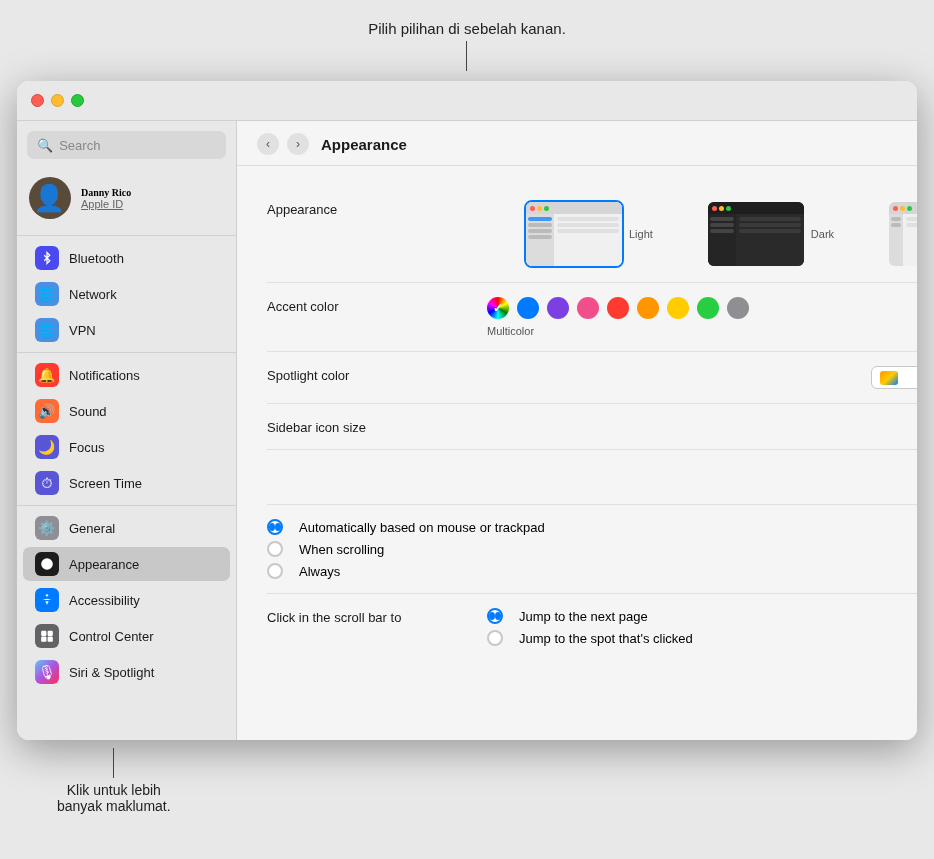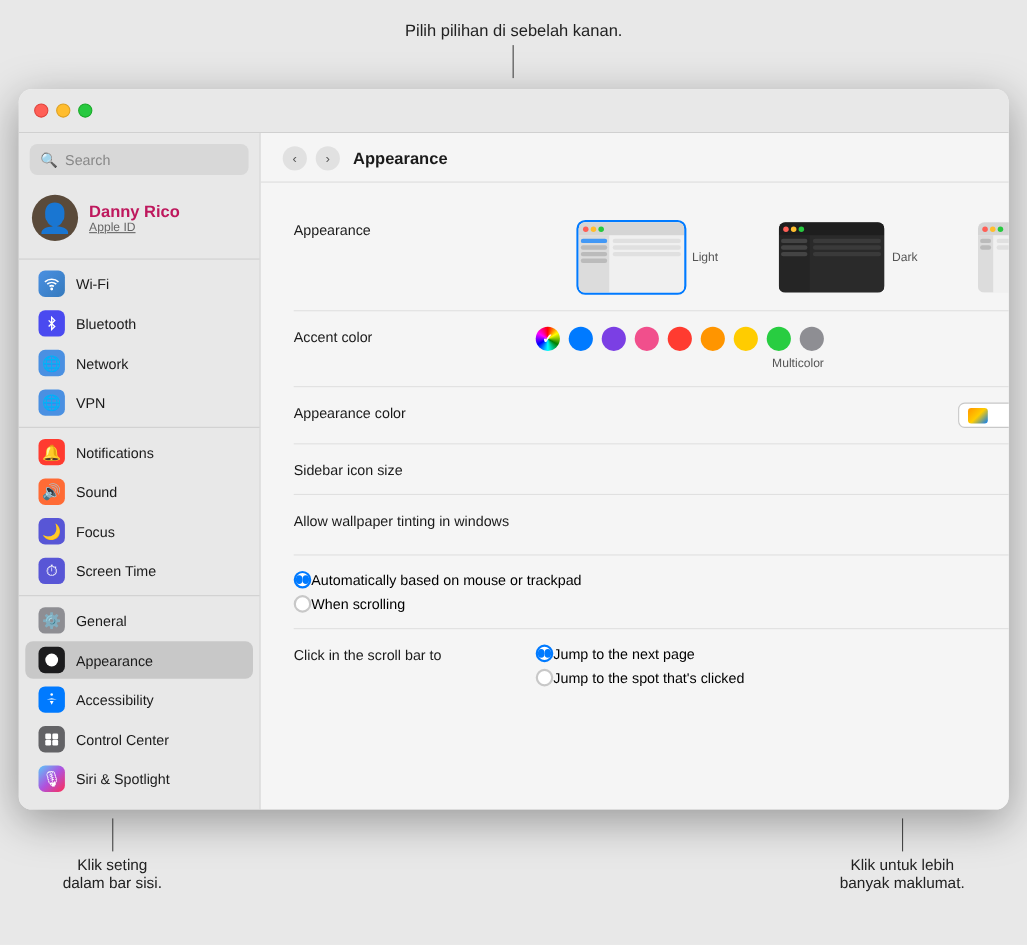--- a/index.html
+++ b/index.html
@@ -111,21 +111,21 @@
       display: flex;
       align-items: center;
       justify-content: center;
       overflow: hidden;
       flex-shrink: 0;
     }
     .avatar-face {
       font-size: 26px;
     }
     .user-info { display: flex; flex-direction: column; }
-    .user-name { font-size: 15px; font-weight: 600; color: #be185d; }
+    .user-name { font-size: 10px; font-weight: 600; color: #000000; font-family: Liberation Serif, serif; }
     .user-sub { font-size: 11px; color: #666; text-decoration: underline; }
 
     .sidebar-separator {
       height: 1px;
       background: #d0d0d0;
       margin: 4px 0;
     }
 
     .sidebar-item {
       display: flex;
@@ -375,21 +375,21 @@
     .preview-main-auto-d {
       flex: 1;
       background: #2a2a2a;
       padding: 3px;
     }
 
     
     .accent-colors {
       display: flex;
       flex-direction: column;
-      align-items: flex-end;
+      align-items: flex-start;
       gap: 4px;
     }
     .accent-row {
       display: flex;
       gap: 8px;
       align-items: center;
     }
     .accent-dot {
       width: 22px;
       height: 22px;
@@ -478,21 +478,21 @@
 
     
     .radio-group {
       display: flex;
       flex-direction: column;
       gap: 6px;
     }
     .radio-item {
       display: flex;
       align-items: center;
-      gap: 0;
+      gap: 16px;
       font-size: 13px;
       cursor: pointer;
     }
     .radio-circle {
       width: 16px;
       height: 16px;
       border-radius: 50%;
       border: 2px solid #c8c8c8;
       display: flex;
       align-items: center;
@@ -593,29 +593,20 @@
           <span class="avatar-face">👤</span>
         </div>
         <div class="user-info">
           <span class="user-name">Danny Rico</span>
           <span class="user-sub">Apple ID</span>
         </div>
       </div>
 
       <div class="sidebar-separator"></div>
 
-      <div class="sidebar-item">
-        <div class="sidebar-icon icon-wifi">
-          <svg width="14" height="14" viewBox="0 0 24 24" fill="none" stroke="white" stroke-width="2.5">
-              <path d="M5 12.55a11 11 0 0 1 14.08 0M1.42 9a16 16 0 0 1 21.16 0M8.53 16.11a6 6 0 0 1 6.95 0"></path>
-              <circle cx="12" cy="20" r="1" fill="white"></circle>
-            </svg>
-        </div>
-        <span>Wi-Fi</span>
-      </div>
 
       <div class="sidebar-item">
         <div class="sidebar-icon icon-bluetooth">
           <svg width="12" height="14" viewBox="0 0 24 24" fill="none" stroke="white" stroke-width="2.5">
               <polyline points="6.5 6.5 17.5 17.5 12 23 12 1 17.5 6.5 6.5 17.5"></polyline>
             </svg>
         </div>
         <span>Bluetooth</span>
       </div>
 
@@ -808,53 +799,56 @@
                 <div class="accent-dot accent-yellow"></div>
                 <div class="accent-dot accent-green"></div>
                 <div class="accent-dot accent-gray"></div>
               </div>
               <span class="accent-label">Multicolor</span>
             </div>
           </div>
         </div>
 
         <div class="setting-row">
-          <span class="setting-label">Appearance color</span>
+          <span class="setting-label">Spotlight color</span>
           <div class="setting-control right">
             <div class="dropdown-select">
               <span class="highlight-preview"></span>
               <span>Accent Color</span>
             </div>
           </div>
         </div>
 
         <div class="setting-row">
           <span class="setting-label">Sidebar icon size</span>
         </div>
 
         <div class="setting-row">
-          <span class="setting-label">Allow wallpaper tinting in windows</span>
           <div class="setting-control right">
             <div class="toggle"></div>
           </div>
         </div>
 
         <div class="setting-row">
           <div class="setting-control">
             <div class="radio-group">
               <div class="radio-item">
                 <div class="radio-circle checked">
                     <span></span>
                     <div style="width: 8px; height: 8px; border-radius: 50%; background: rgb(0, 122, 255);"></div>
                   </div>
                 <span>Automatically based on mouse or trackpad</span>
               </div>
               <div class="radio-item">
                 <div class="radio-circle"></div>
                 <span>When scrolling</span>
+              </div>
+              <div class="radio-item">
+                <div class="radio-circle"></div>
+                <span>Always</span>
               </div>
             </div>
           </div>
         </div>
 
         <div class="setting-row">
           <span class="setting-label">Click in the scroll bar to</span>
           <div class="setting-control">
             <div class="radio-group">
               <div class="radio-item">
@@ -876,20 +870,16 @@
 
       <div class="panel-bottom">
         <div class="help-button">?</div>
       </div>
     </div>
   </div>
 </div>
 
 <div class="annotations-bottom">
   <div class="annotation-text">
-    <span class="annotation-line-left"></span>
-    Klik seting<br>dalam bar sisi.
-  </div>
-  <div class="annotation-text">
     <span class="annotation-line-right"></span>
     Klik untuk lebih<br>banyak maklumat.
   </div>
 </div>
 
 </body></html>

